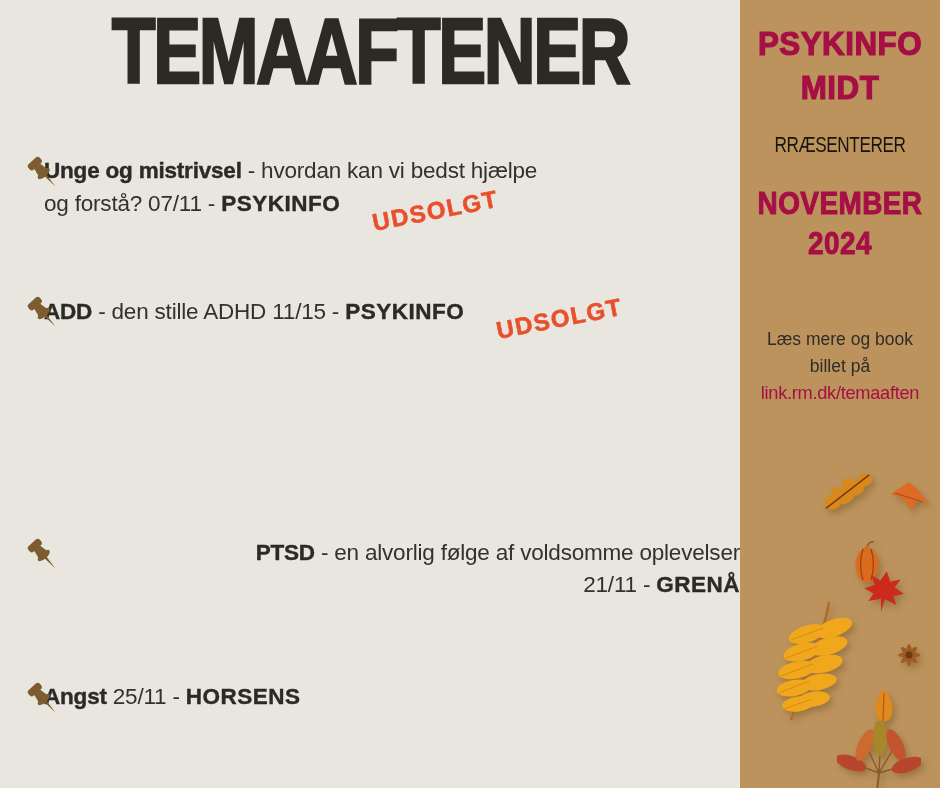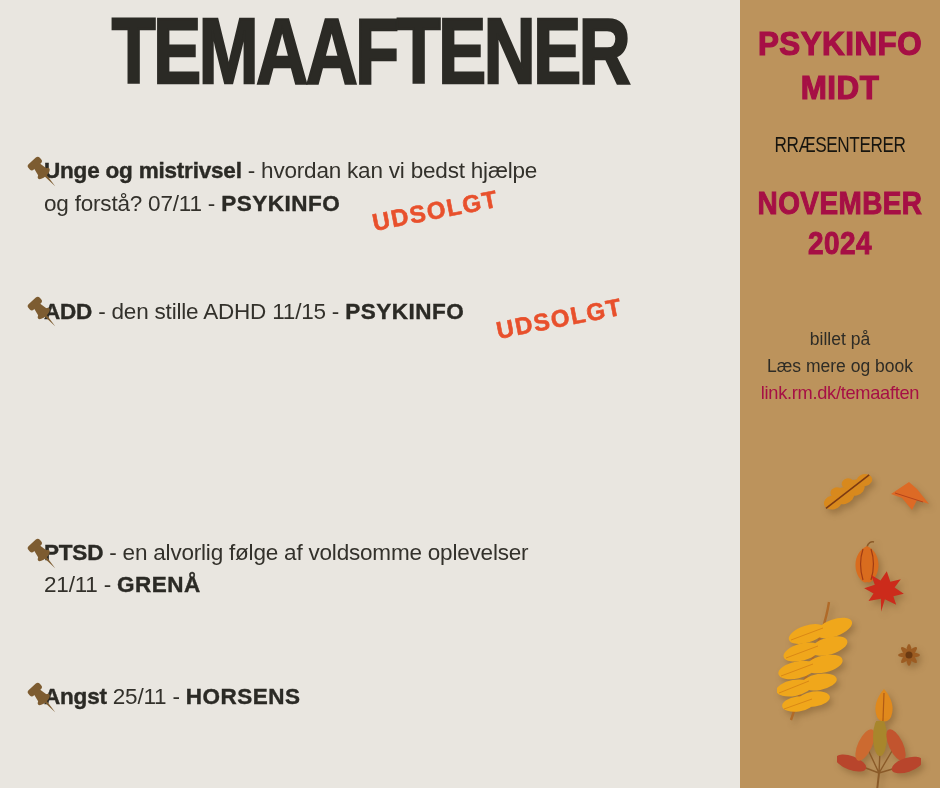--- a/index.html
+++ b/index.html
@@ -14,21 +14,21 @@
          -webkit-text-stroke:2.5px #2b2a25;}
   .event{position:absolute;left:0;width:740px;padding-left:44px;box-sizing:border-box;
          font-size:22.5px;line-height:32px;color:#33312b;letter-spacing:-0.2px;}
   .event b{font-weight:700;color:#2b2a25;-webkit-text-stroke:0.4px #2b2a25;}
   .pin{position:absolute;left:26px;top:-2px;width:38px;height:40px;}
   .loc{color:#9a5e3b;letter-spacing:0.5px;-webkit-text-stroke:0.5px #9a5e3b;}
   .soldout{display:inline-block;color:#e8502c;font-weight:700;font-size:24px;
            letter-spacing:1.5px;margin-left:30px;
            transform:rotate(-11deg) translateY(8px);
            -webkit-text-stroke:0.6px #e8502c;}
-  .ev1{top:155px;} .ev2{top:295px;} .ev3{top:405px;} .ev4{top:537px;} .ev5{top:673px;margin-top:8px;}
+  .ev1{top:155px;} .ev2{top:295px;} .ev3{top:405px;} .ev4{top:537px;text-align:right;} .ev5{top:673px;margin-top:8px;}
   
   .sidebar{position:absolute;left:740px;top:0;width:200px;height:788px;
            background:#bc935c;text-align:center;}
   .brand{margin-top:22px;font-size:33px;line-height:44px;font-weight:700;color:#a60f45;
          letter-spacing:0.5px;transform:scaleX(0.95);
          -webkit-text-stroke:1.2px #a60f45;}
   .presents{margin-top:22px;font-size:22px;line-height:26px;color:#17150f;
             letter-spacing:-0.5px;transform:scaleX(0.78);white-space:nowrap;}
   .month{margin-top:26px;font-size:31px;line-height:40px;font-weight:700;color:#a60f45;
          letter-spacing:0.5px;transform:scaleX(0.9);
@@ -112,22 +112,22 @@
     <div class="brand">
       <div>PSYKINFO</div>
       <div>MIDT</div>
     </div>
     <div class="presents">RRÆSENTERER</div>
     <div class="month">
       <div>NOVEMBER</div>
       <div>2024</div>
     </div>
     <div class="booking">
+      <div>Læs mere og book</div>
       <div>billet på</div>
-      <div>Læs mere og book</div>
     </div>
     <div class="link">link.rm.dk/temaaften</div>
 
     <svg class="leaf leaf-oak" width="62" height="50" viewBox="0 0 62 50">
       <g transform="rotate(-14 30 25)">
         <g fill="#d8891d">
           <ellipse cx="11" cy="30" rx="9" ry="7"></ellipse>
           <ellipse cx="23" cy="26" rx="11" ry="8.5"></ellipse>
           <ellipse cx="36" cy="21" rx="10" ry="8"></ellipse>
           <ellipse cx="47" cy="16" rx="8" ry="6"></ellipse>

